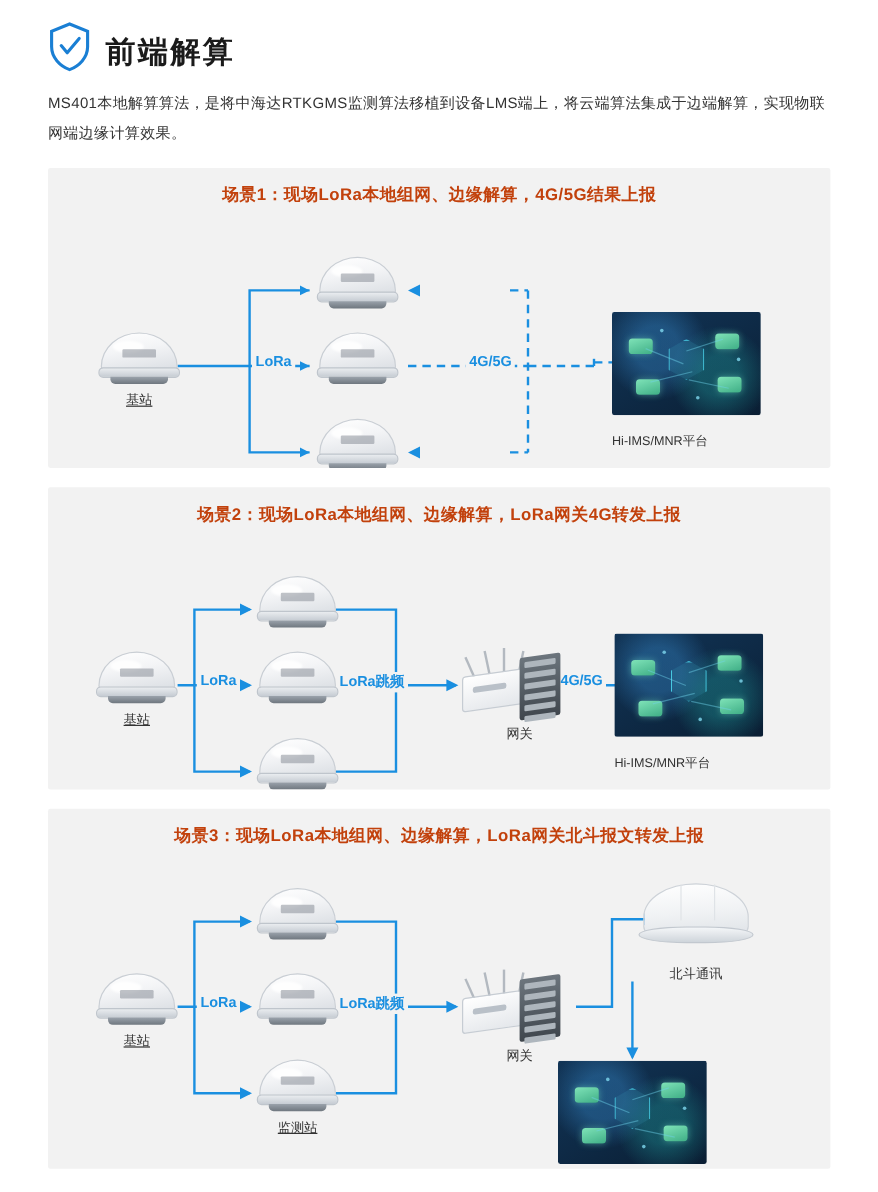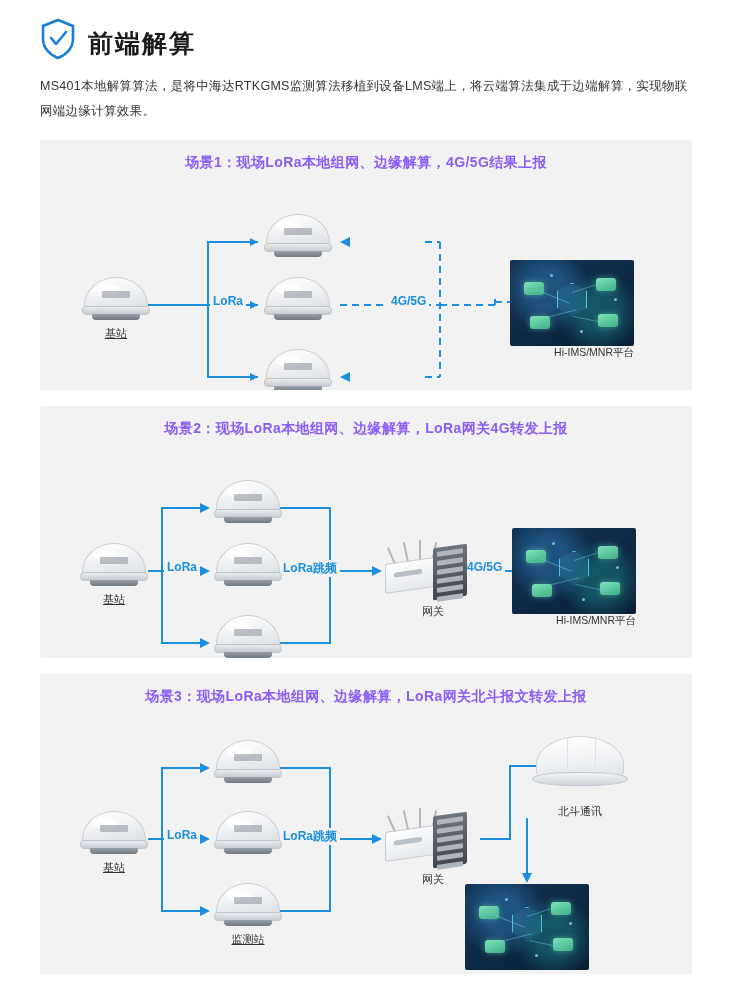--- a/index.html
+++ b/index.html
@@ -35,21 +35,21 @@
     border-radius: 2px;
     overflow: hidden;
   }
   .panel-1 { height: 250px; }
   .panel-2 { height: 252px; }
   .panel-3 { height: 300px; }
   .panel-title {
     text-align: center;
     font-size: 14px;
     font-weight: bold;
-    color: #8b5cf6;
+    color: #c2410c;
     padding-top: 14px;
     letter-spacing: .4px;
   }
   .stage { position: relative; width: 100%; height: 100%; }
 
   
   .dev { position: absolute; width: 72px; }
   .dome {
     position: relative;
     width: 72px; height: 44px;
@@ -195,21 +195,21 @@
   .plat-img .node.n3 { left: 20px; top: 56px; }
   .plat-img .node.n4 { left: 88px; top: 54px; }
   .plat-img .dot {
     position: absolute; width: 3px; height: 3px; border-radius: 50%;
     background: #7fd8ef; opacity: .8;
   }
   .plat-img .line {
     position: absolute; height: 1px; background: rgba(110,210,235,.45);
     transform-origin: left center;
   }
-  .plat-label { text-align: right; font-size: 10.5px; color: #333; margin-top: 0; white-space: nowrap; }
+  .plat-label { text-align: left; font-size: 10.5px; color: #333; margin-top: 15px; white-space: nowrap; }
   .edge-label {
     position: absolute;
     font-size: 12px;
     font-weight: bold;
     color: #1a8fe0;
     background: #f2f2f2;
     padding: 0 3px;
     white-space: nowrap;
   }
   svg.wires { position: absolute; left: 0; top: 0; }

